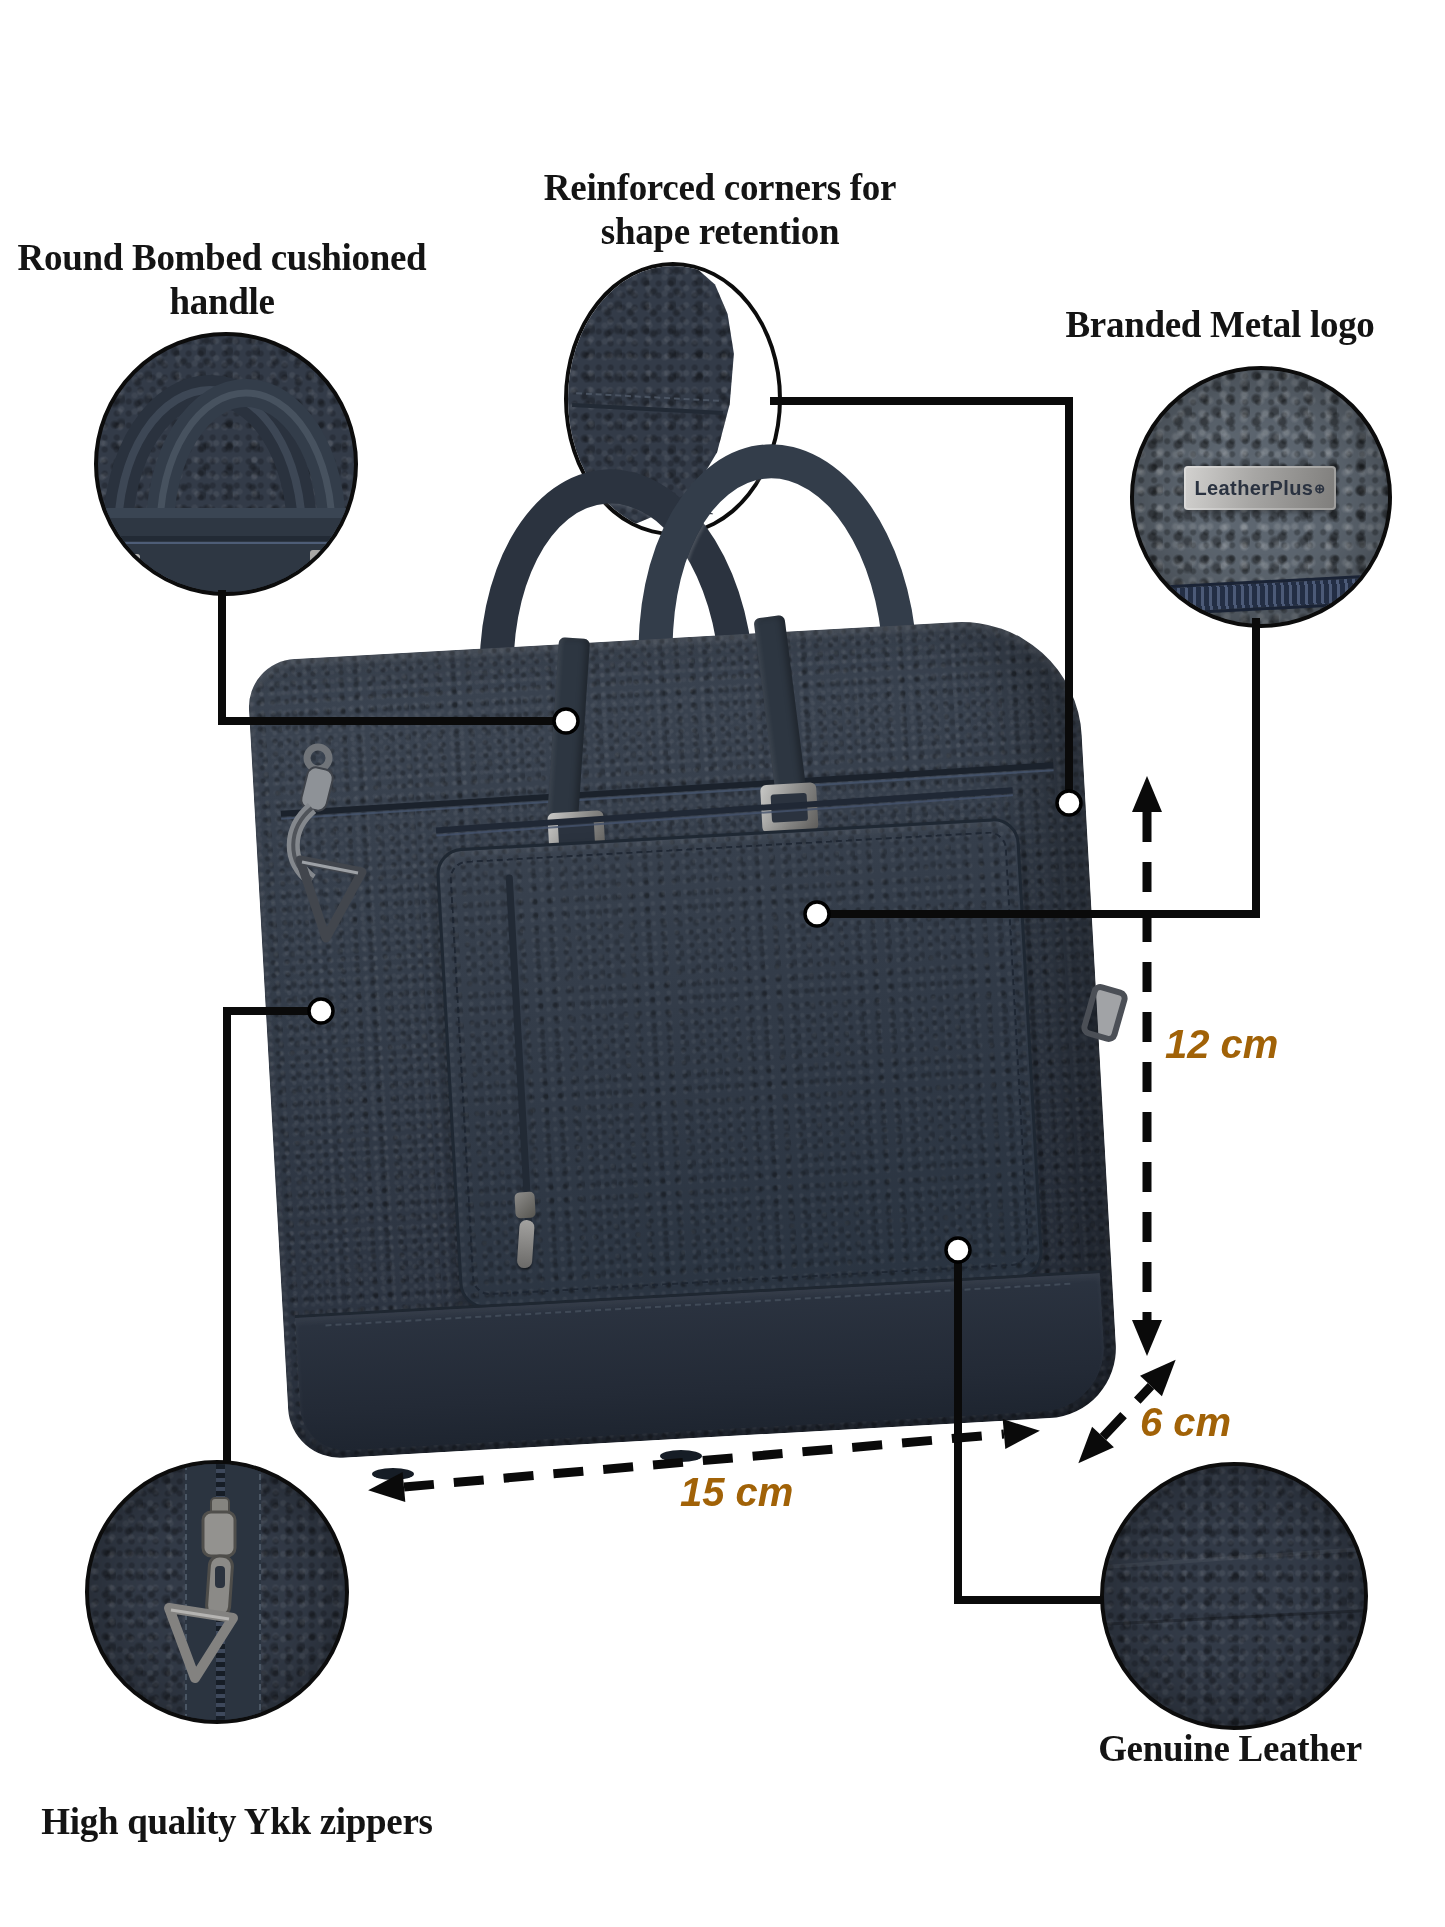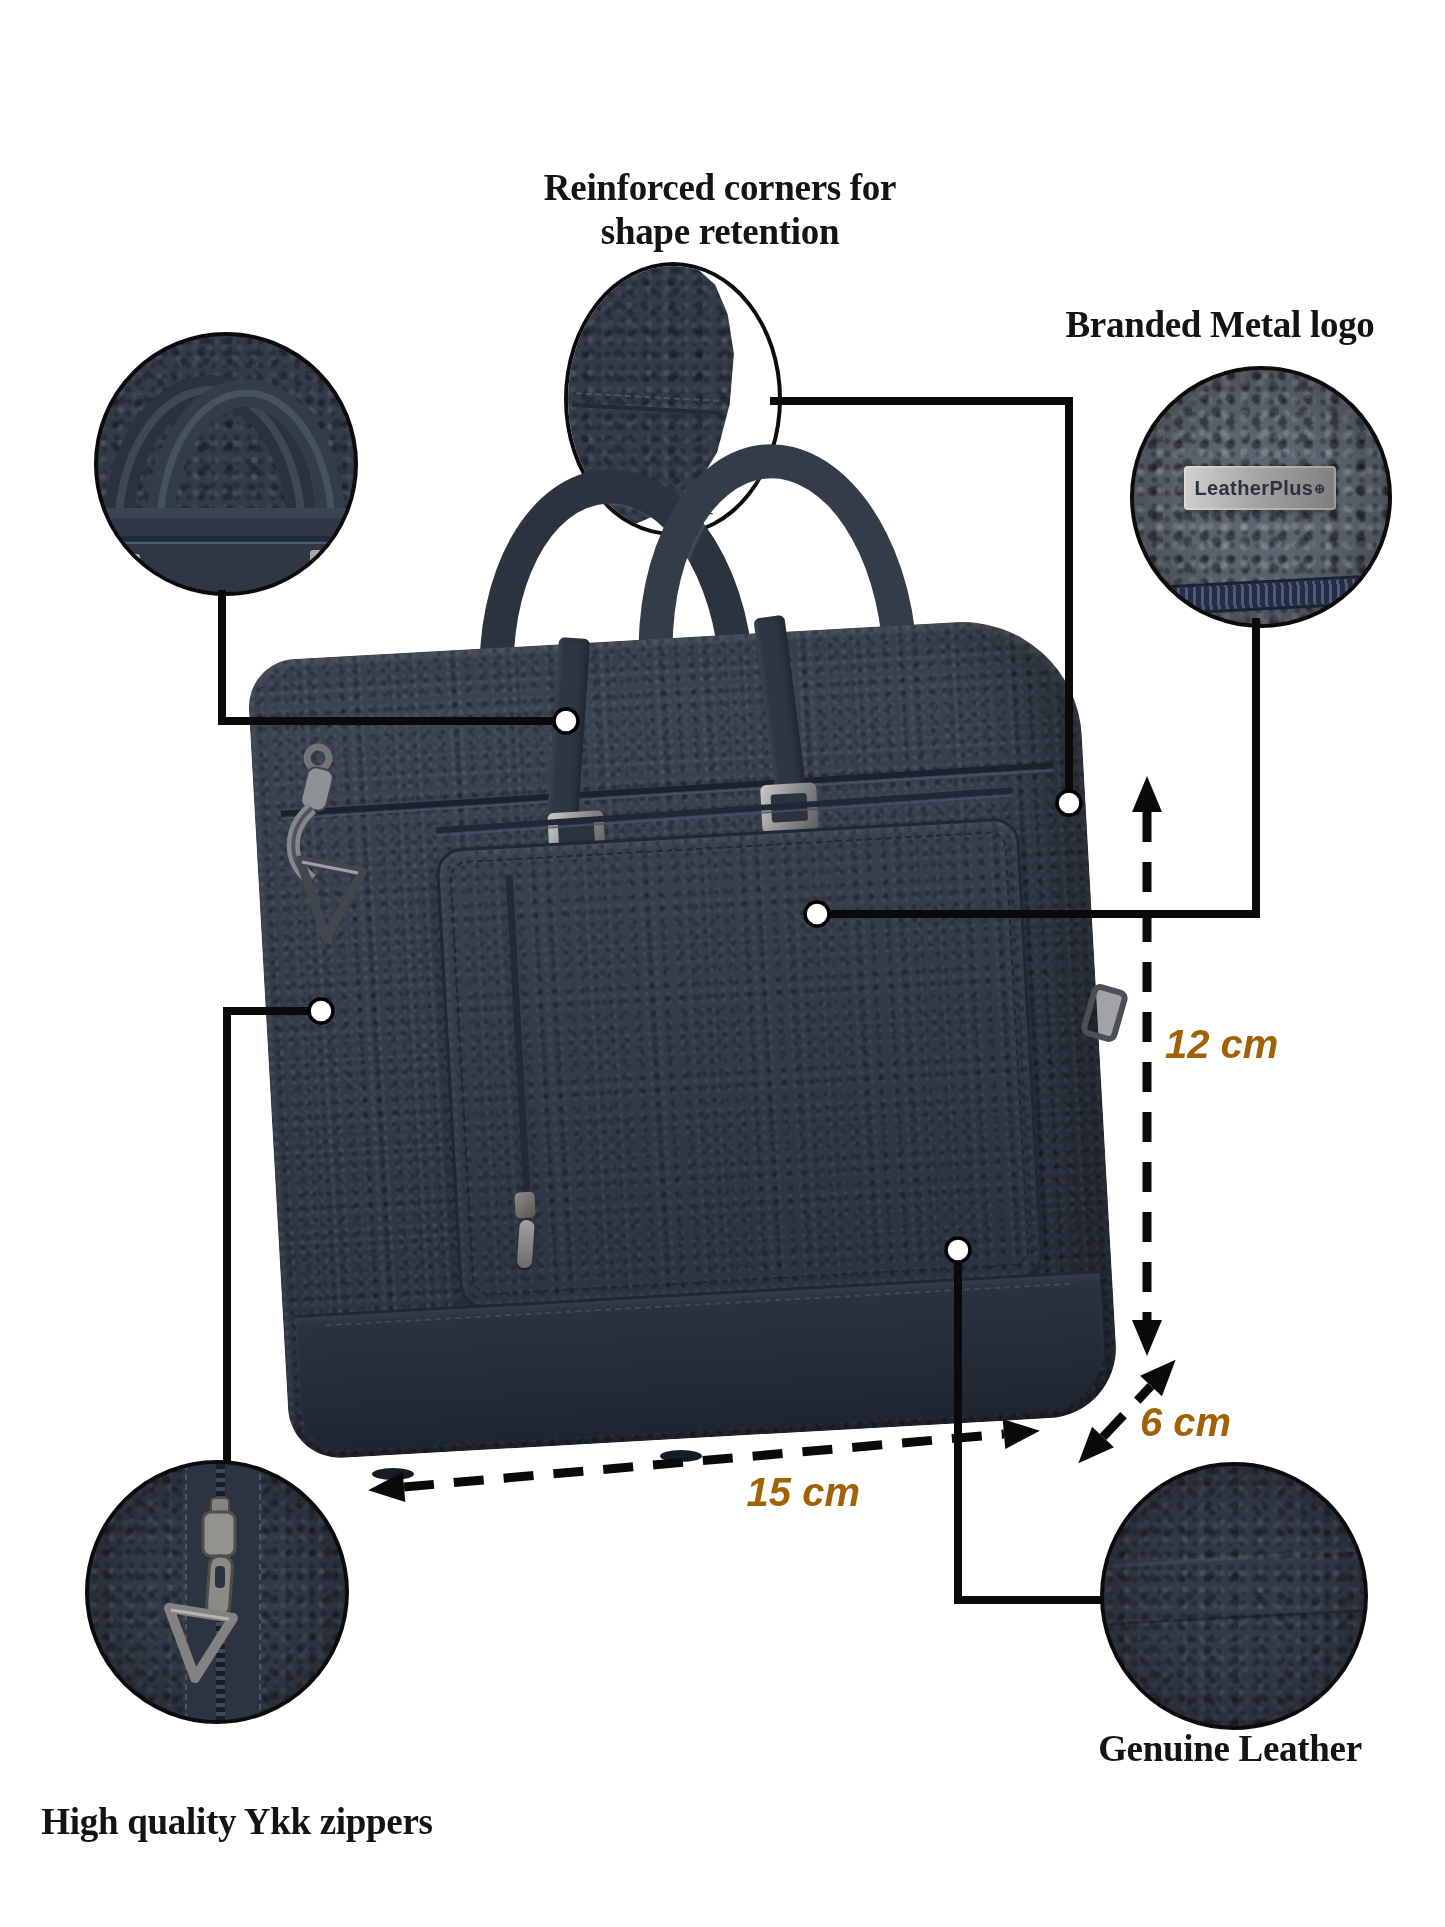--- a/index.html
+++ b/index.html
@@ -123,27 +123,28 @@
   .logo-zip-band{position:absolute;left:-10px;top:210px;width:290px;height:24px;transform:rotate(-3deg);
       background:repeating-linear-gradient(90deg,#232e44 0 5px,#4c5a77 5px 8px);
       border-top:3px solid #1a2335;border-bottom:3px solid #1a2335;}
   .plate-in-circle{width:152px;height:44px;left:50px;top:96px;font-size:20px;letter-spacing:.4px;}
 </style>
 </head>
 <body>
 
 <div class="stage">
 
+  <div class="callout-label" style="left:12px;top:236px;width:420px;">Round Bombed cushioned handle</div>
   <div class="callout-label" style="left:500px;top:166px;width:440px;">Reinforced corners for shape retention</div>
   <div class="callout-label" style="left:1020px;top:303px;width:400px;">Branded Metal logo</div>
   <div class="callout-label" style="left:17px;top:1800px;width:440px;">High quality Ykk zippers</div>
   <div class="callout-label" style="left:1030px;top:1727px;width:400px;">Genuine Leather</div>
 
   <div class="dim-label" style="left:1165px;top:1022px;">12 cm</div>
-  <div class="dim-label" style="left:680px;top:1470px;width:180px;text-align:right;">15 cm</div>
+  <div class="dim-label" style="left:680px;top:1470px;width:180px;text-align:left;">15 cm</div>
   <div class="dim-label" style="left:1140px;top:1400px;">6 cm</div>
 
   <div class="bag">
     <div class="handle-ring ring-l"></div>
     <div class="handle-ring ring-r"></div>
     <div class="bag-body"></div>
     <div class="top-zip"></div>
     <div class="top-zip-thread"></div>
     <div class="handle-drop drop-l"></div>
     <div class="handle-drop drop-r"></div>

